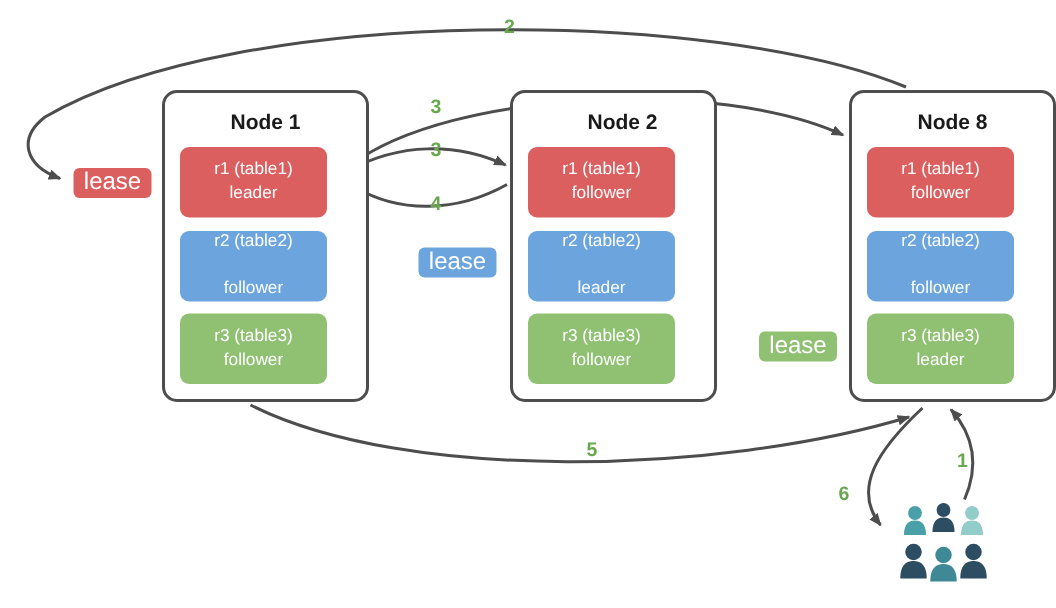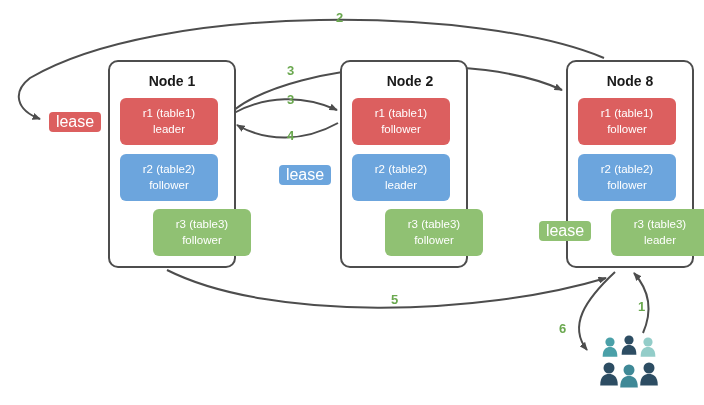--- a/index.html
+++ b/index.html
@@ -2,34 +2,34 @@
 <html><head>
 <meta charset="utf-8">
 <style>
   html,body{margin:0;padding:0;background:#fff;}
   #canvas{
     position:relative;width:704px;height:405px;background:#ffffff;
     font-family:"Liberation Sans",sans-serif;overflow:hidden;
   }
   #arrows{position:absolute;left:0;top:0;width:704px;height:405px;pointer-events:none;}
   .node{
-    position:absolute;top:60px;width:128px;height:208px;background:#fff;
+    position:absolute;top:60px;width:138px;height:208px;background:#fff;
     border:2px solid #4d4d4d;border-radius:10px;box-sizing:border-box;
   }
   #node1{left:108px;} #node2{left:340px;padding-left:12px;} #node3{left:566px;}
   .node-title{
     text-align:center;margin-top:11px;font-size:14px;font-weight:bold;color:#1a1a1a;
   }
   .replica{
     position:absolute;left:10px;width:98px;height:47px;border-radius:6px;color:#fff;
     font-size:11.5px;line-height:1.35;display:flex;flex-direction:column;
     align-items:center;justify-content:center;text-align:center;
   }
-  .pos1{top:36px;} .pos2{top:92px;} .pos3{top:147px;}
-  .c-red{background:#dc5f5f;justify-content:center;} .c-blue{background:#6ca5dd;} .c-green{background:#90c173;margin-left:33px;}
+  .pos1{top:36px;} .pos2{top:92px;justify-content:space-between;} .pos3{top:147px;}
+  .c-red{background:#dc5f5f;justify-content:center;} .c-blue{background:#6ca5dd;} .c-green{background:#90c173;}
   .lease{
     position:absolute;width:52px;height:20px;border-radius:4px;color:#fff;font-size:16px;
     display:flex;align-items:center;justify-content:center;
   }
   #lease-red{left:49px;top:112px;}
   #lease-blue{left:279px;top:165px;}
   #lease-green{left:506px;top:221px;}
   .step{
     position:absolute;color:#6aa84f;font-size:13px;font-weight:bold;
   }

